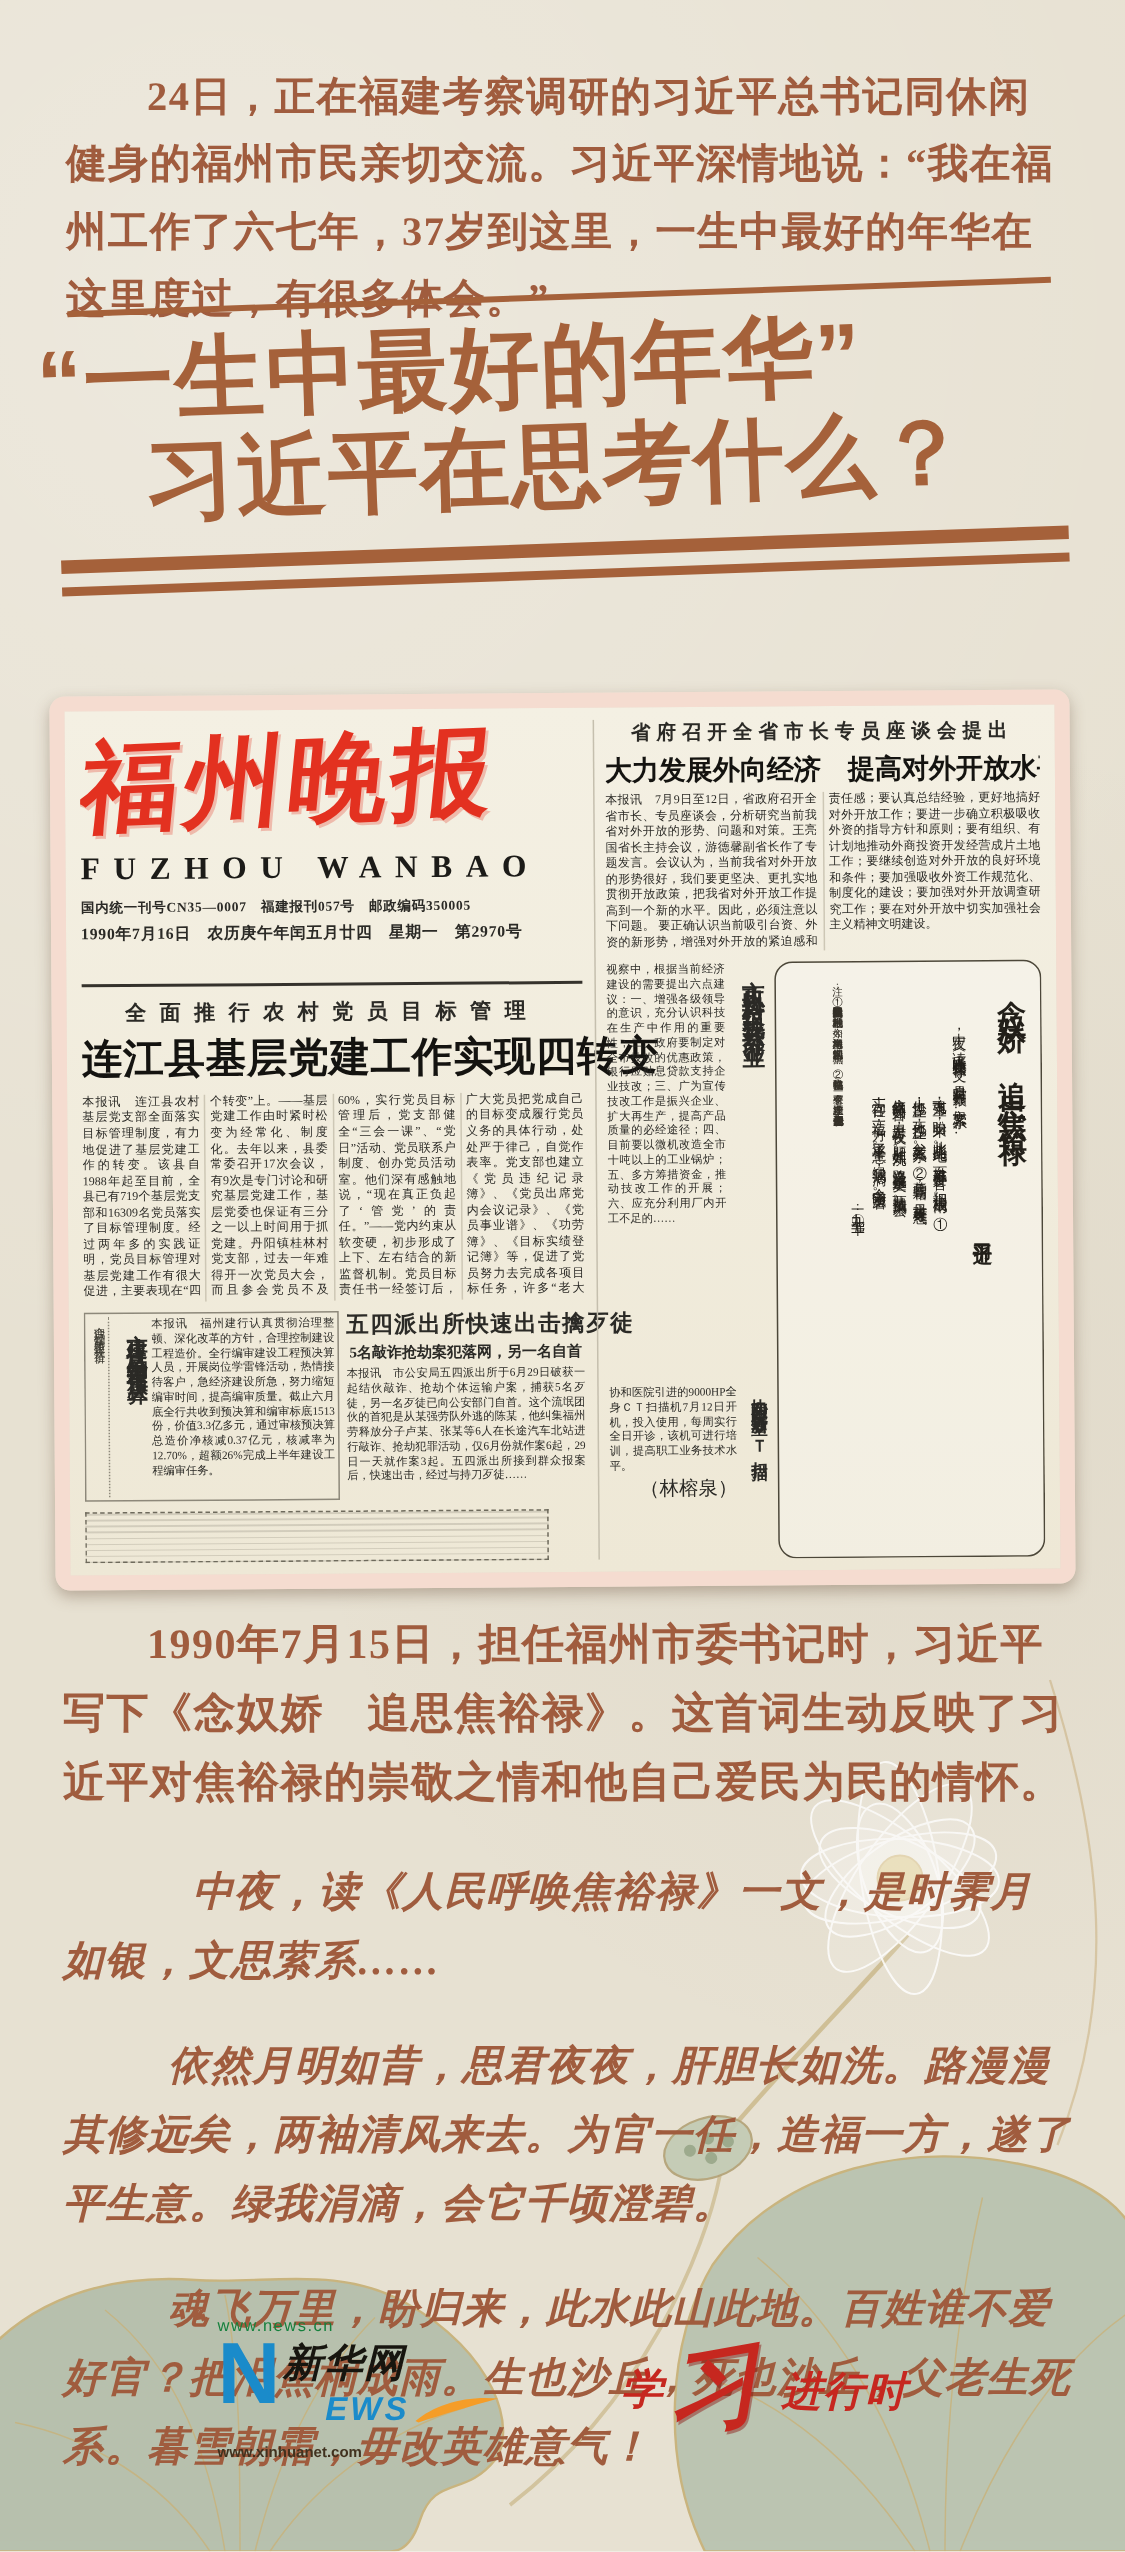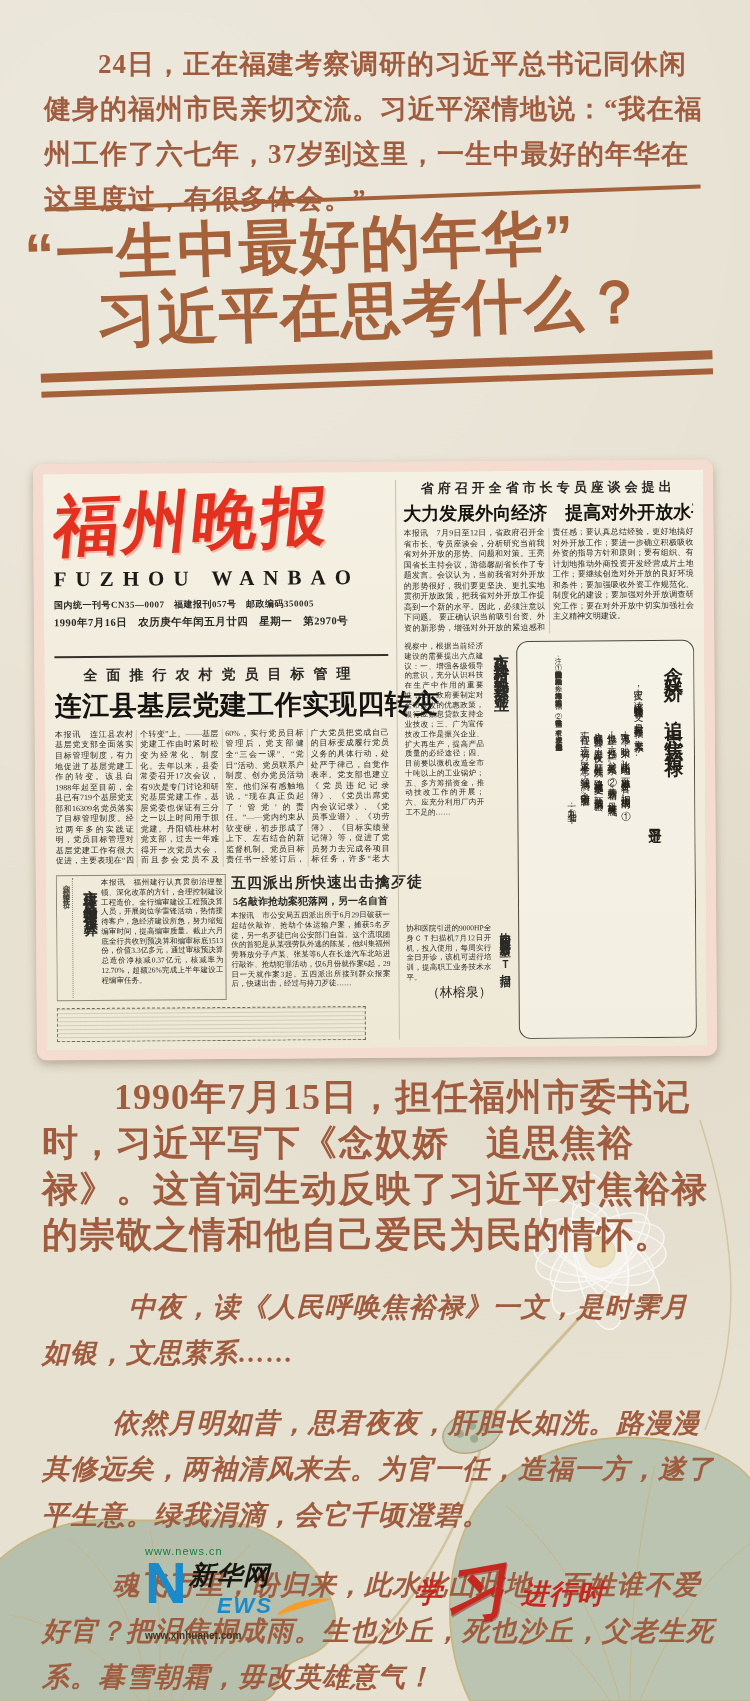--- a/index.html
+++ b/index.html
@@ -76,21 +76,21 @@
   .pb-title{font-size:19px;line-height:24px;font-weight:700;letter-spacing:9px;}
   .pb-author{font-size:13px;line-height:15px;font-weight:700;text-indent:168px;margin-left:3px;}
   .pb-line{font-size:9.5px;line-height:11.5px;letter-spacing:1px;margin-left:2px;}
   .pb-l0{text-indent:30px;}
   .pb-l1,.pb-l2,.pb-l3,.pb-l4{text-indent:74px;}
   .pb-date{font-size:9px;line-height:11px;text-indent:150px;margin-left:3px;}
   .pb-note{font-size:7px;line-height:8.5px;margin-left:3px;color:#353128;}
   
   .body-text{position:absolute;z-index:2;top:1074px;left:42px;right:34px;
              color:#a05c3e;font-family:"Liberation Serif",serif;}
-  .para{margin:0;font-size:36px;line-height:46px;font-weight:700;text-indent:2em;letter-spacing:1px;}
+  .para{margin:0;font-size:28px;line-height:46px;font-weight:700;text-indent:2em;letter-spacing:1px;}
   .quote{margin:24px 0 0;font-size:27px;line-height:46px;font-weight:700;font-style:italic;
          text-indent:2.6em;letter-spacing:1px;}
   .quote.first{text-indent:3.2em;margin-top:26px;}
   
   .footer{position:absolute;z-index:2;top:1545px;left:0;width:750px;display:flex;
           justify-content:center;align-items:center;gap:80px;}
   .xh-logo{text-align:left;}
   .xh-top{font-size:11px;font-weight:400;color:#15803d;letter-spacing:1px;}
   .xh-main{display:flex;align-items:flex-start;margin-top:1px;}
   .xh-n{font-size:58px;line-height:.85;font-weight:900;color:#1a8bca;}

